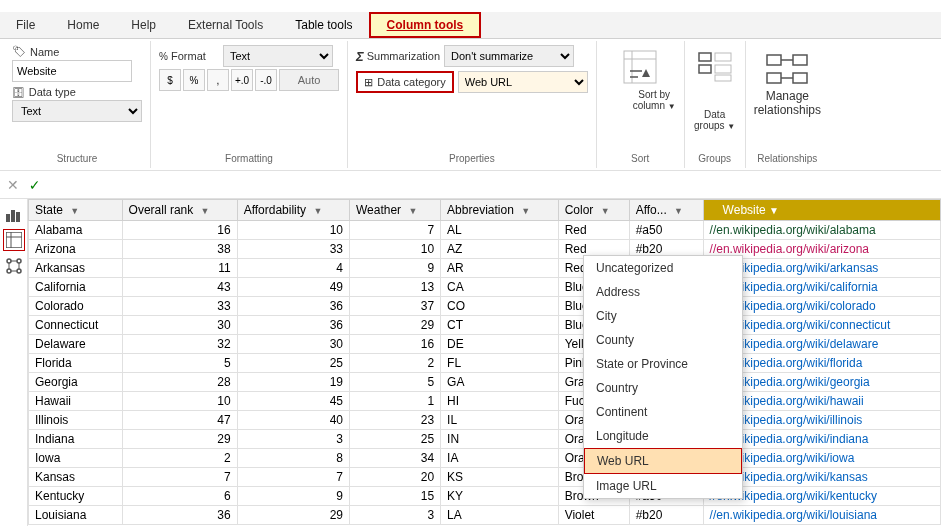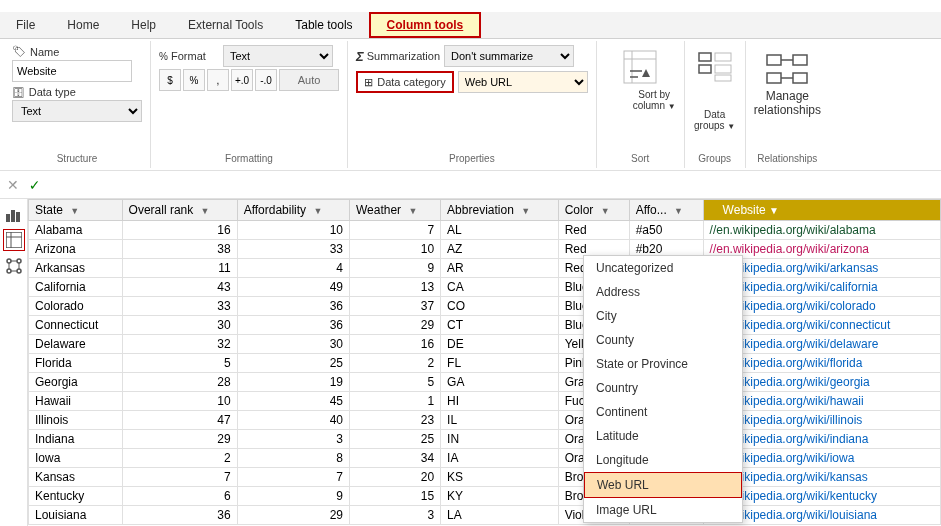--- a/index.html
+++ b/index.html
@@ -499,20 +499,19 @@
     </table>
 
     <div class="dropdown-overlay">
       <div class="dropdown-item">Uncategorized</div>
       <div class="dropdown-item">Address</div>
       <div class="dropdown-item">City</div>
       <div class="dropdown-item">County</div>
       <div class="dropdown-item">State or Province</div>
       <div class="dropdown-item">Country</div>
       <div class="dropdown-item">Continent</div>
-      <div class="dropdown-item">Latitude</div>
       <div class="dropdown-item">Longitude</div>
       <div class="dropdown-item selected">Web URL</div>
       <div class="dropdown-item">Image URL</div>
 
     </div>
   </div>
 </div>
 
 </body></html>

